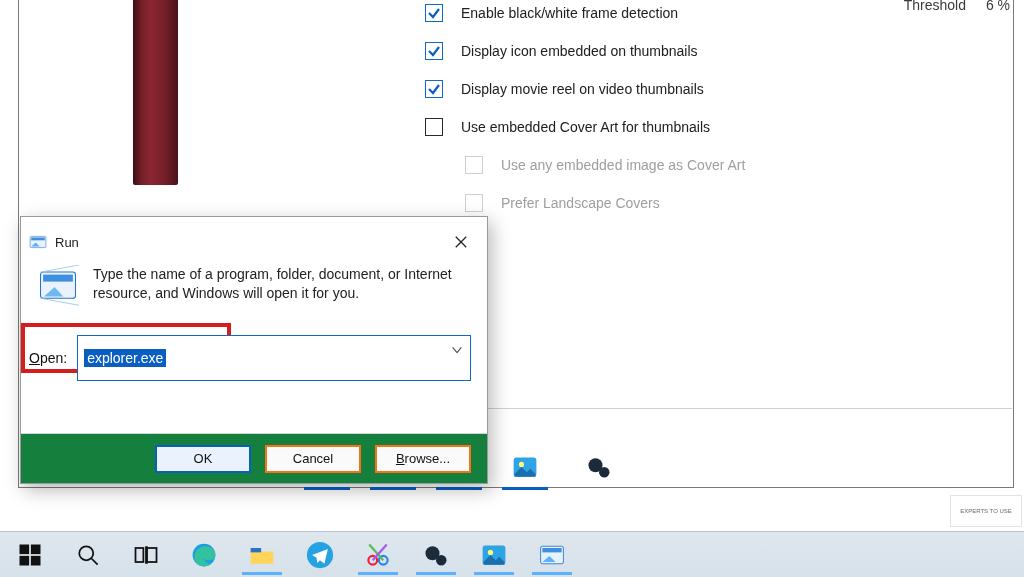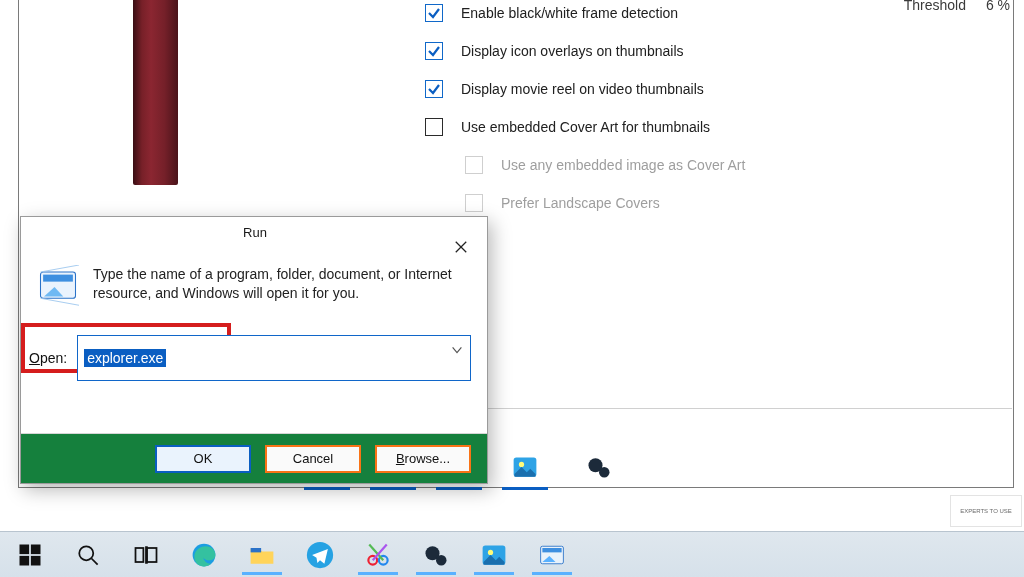--- a/index.html
+++ b/index.html
@@ -82,22 +82,22 @@
   .thumb svg{ width:28px; height:28px; }
 
   
   .run-dialog {
     position:absolute; left: 20px; top: 216px;
     width: 468px; height: 268px;
     background:#fff; border:1px solid #9a9a9a;
     box-shadow: 4px 6px 18px rgba(0,0,0,.28);
   }
   .run-title {
-    height: 34px; display:flex; align-items:center; padding: 8px 6px 0 8px;
-    font-size:13px; color:#1a1a1a;flex-direction:column;
+    height: 34px; display:flex; align-items:center; padding: 16px 6px 0 8px;
+    font-size:13px; color:#1a1a1a;
   }
   .run-title .run-icon { width:18px; height:18px; margin-right:8px; }
   .run-title .close {
     margin-left:auto; width:40px; height:28px; display:flex; align-items:center; justify-content:center;
     font-size:16px; color:#222;
   }
   .run-body { padding: 14px 16px 0 16px; display:flex; align-items:flex-start; gap:14px; }
   .run-body .big-icon { width:42px; height:42px; flex:none; }
   .run-body .desc { font-size:14px; line-height:1.35; color:#222; }
 
@@ -179,21 +179,21 @@
         </svg>
       </span>
     <span>Enable black/white frame detection</span>
   </div>
   <div class="opt">
     <span class="cb blue">
         <svg viewBox="0 0 16 16">
           <polyline class="check" points="3,8 7,12 13,4"></polyline>
         </svg>
       </span>
-    <span>Display icon overlays on thumbnails</span>
+    <span>Display icon embedded on thumbnails</span>
   </div>
   <div class="opt">
     <span class="cb blue">
         <svg viewBox="0 0 16 16">
           <polyline class="check" points="3,8 7,12 13,4"></polyline>
         </svg>
       </span>
     <span>Display movie reel on video thumbnails</span>
   </div>
   <div class="opt">

